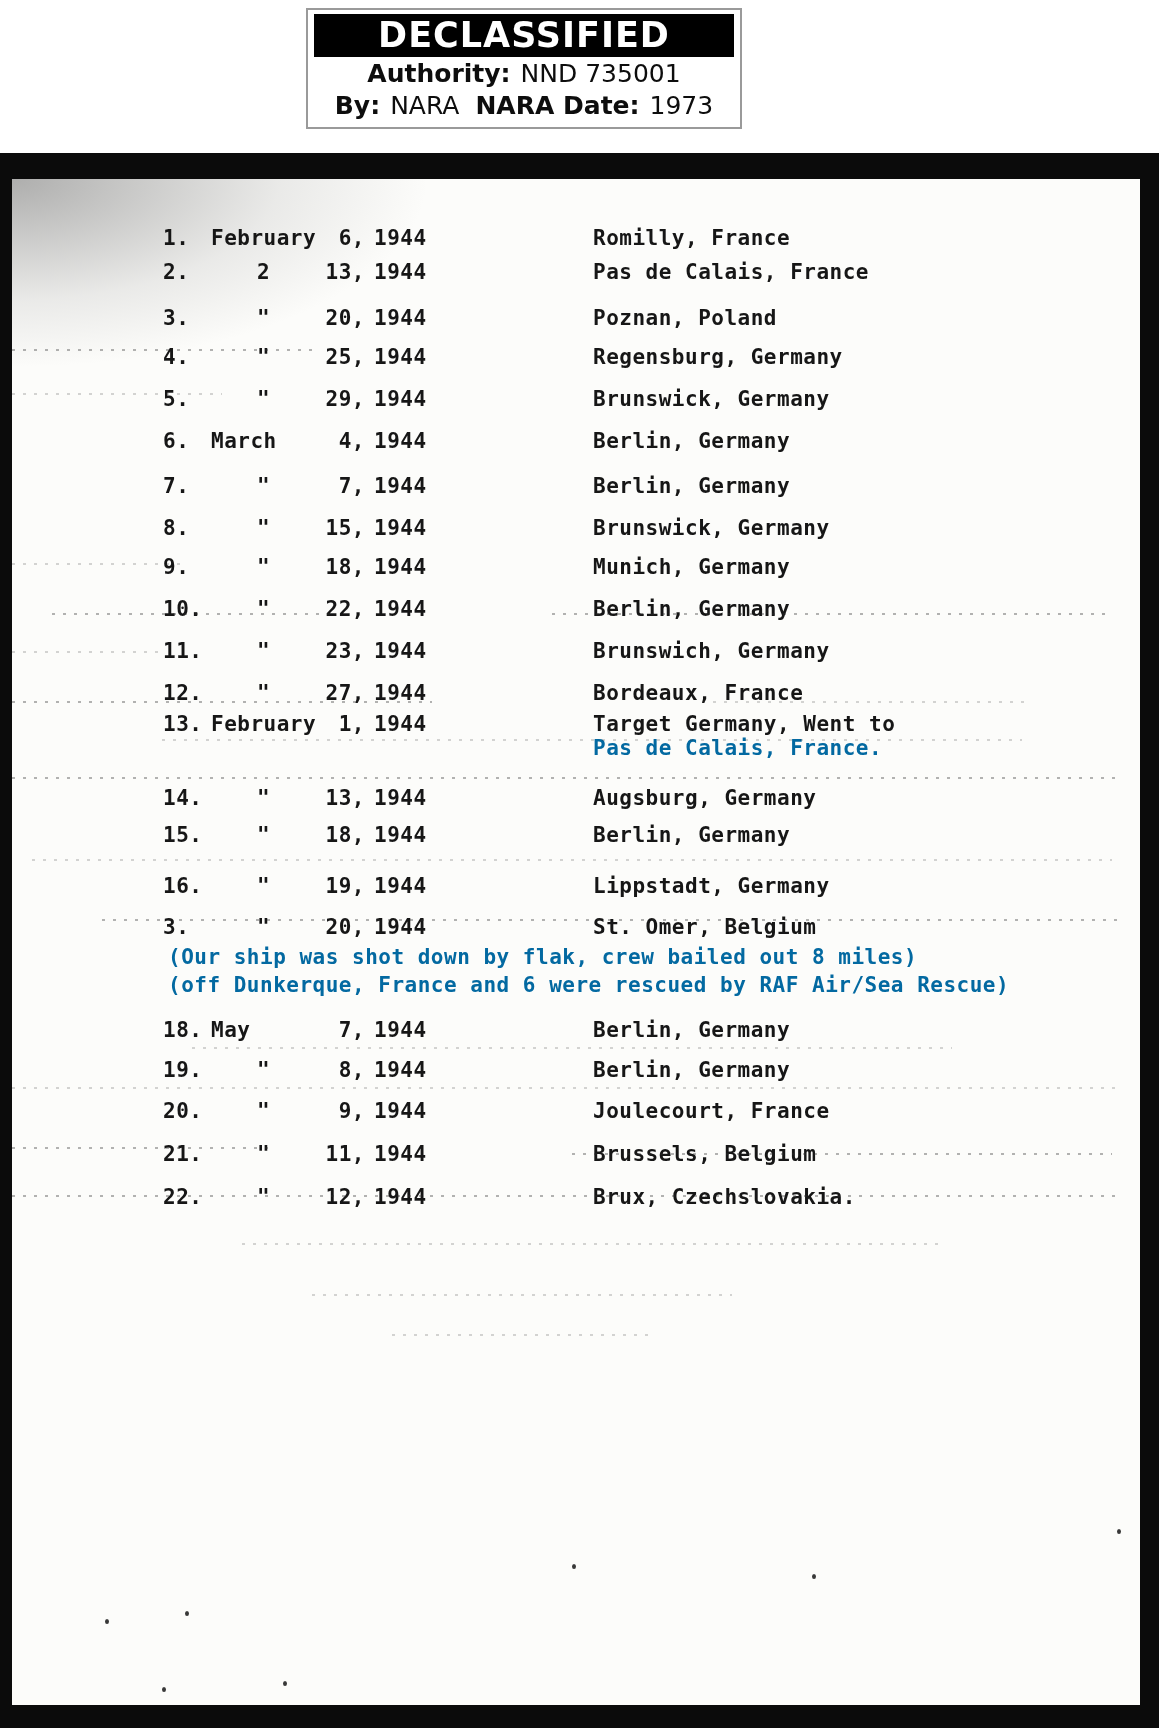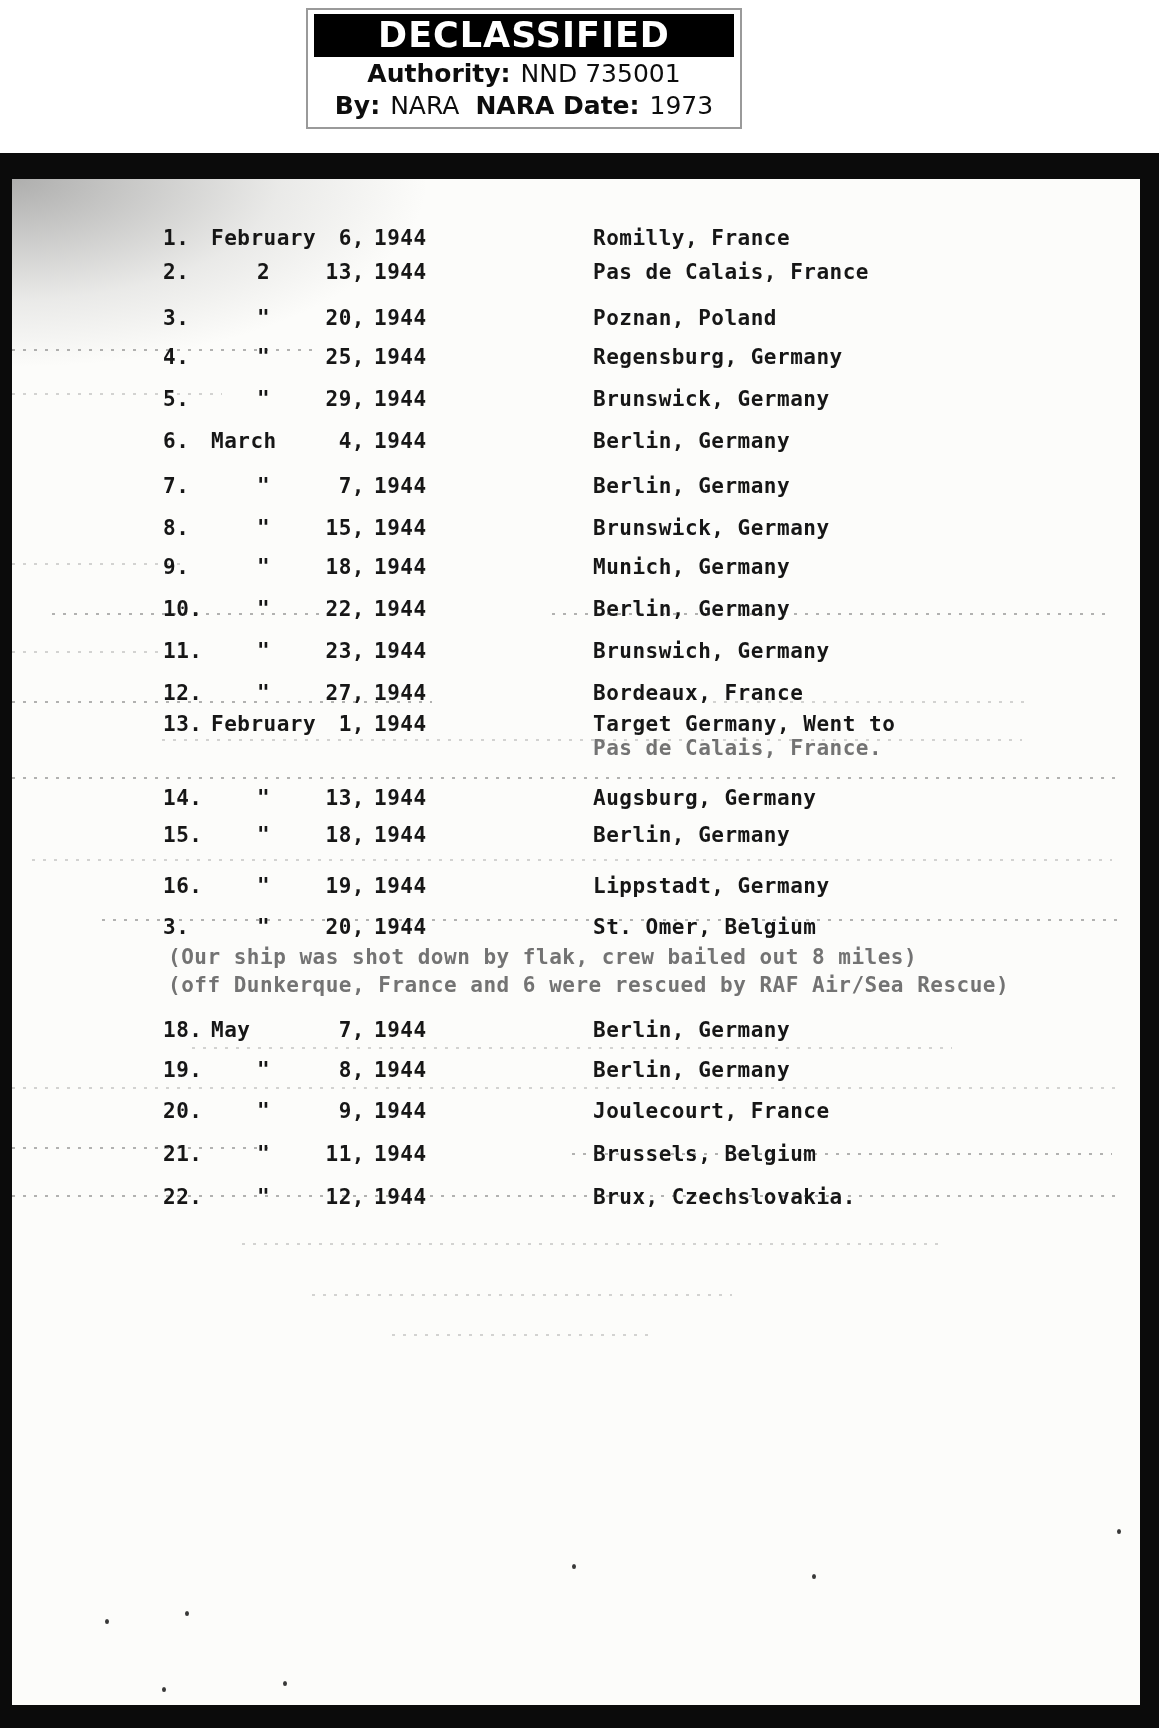--- a/index.html
+++ b/index.html
@@ -26,21 +26,21 @@
   
   .row{position:absolute;left:0;top:0;width:1128px;height:28px;white-space:nowrap;
        font-size:21px;font-weight:700;letter-spacing:.5px;color:#161616;line-height:26px;}
   .c-num{position:absolute;left:151px;}
   .c-month{position:absolute;left:199px;}
   .c-month.ditto{padding-left:46px;}
   .c-day{position:absolute;left:268px;width:85px;text-align:right;}
   .c-year{position:absolute;left:362px;}
   .c-loc{position:absolute;left:581px;}
   .loc2,.note{position:absolute;font-size:21px;font-weight:700;letter-spacing:.5px;
-              color:#737373;line-height:26px;white-space:nowrap;}
+              color:#0369a1;line-height:26px;white-space:nowrap;}
   .note{left:156px;}
   
   .streak{position:absolute;height:2px;opacity:.45;pointer-events:none;
       background:repeating-linear-gradient(90deg, rgba(45,45,45,.8) 0 3px, rgba(45,45,45,0) 3px 11px);}
   .streak.faint{opacity:.25;}
   .dot{position:absolute;width:4px;height:5px;background:#151515;border-radius:50%;opacity:.85;pointer-events:none;}
 </style>
 </head>
 <body>
 

